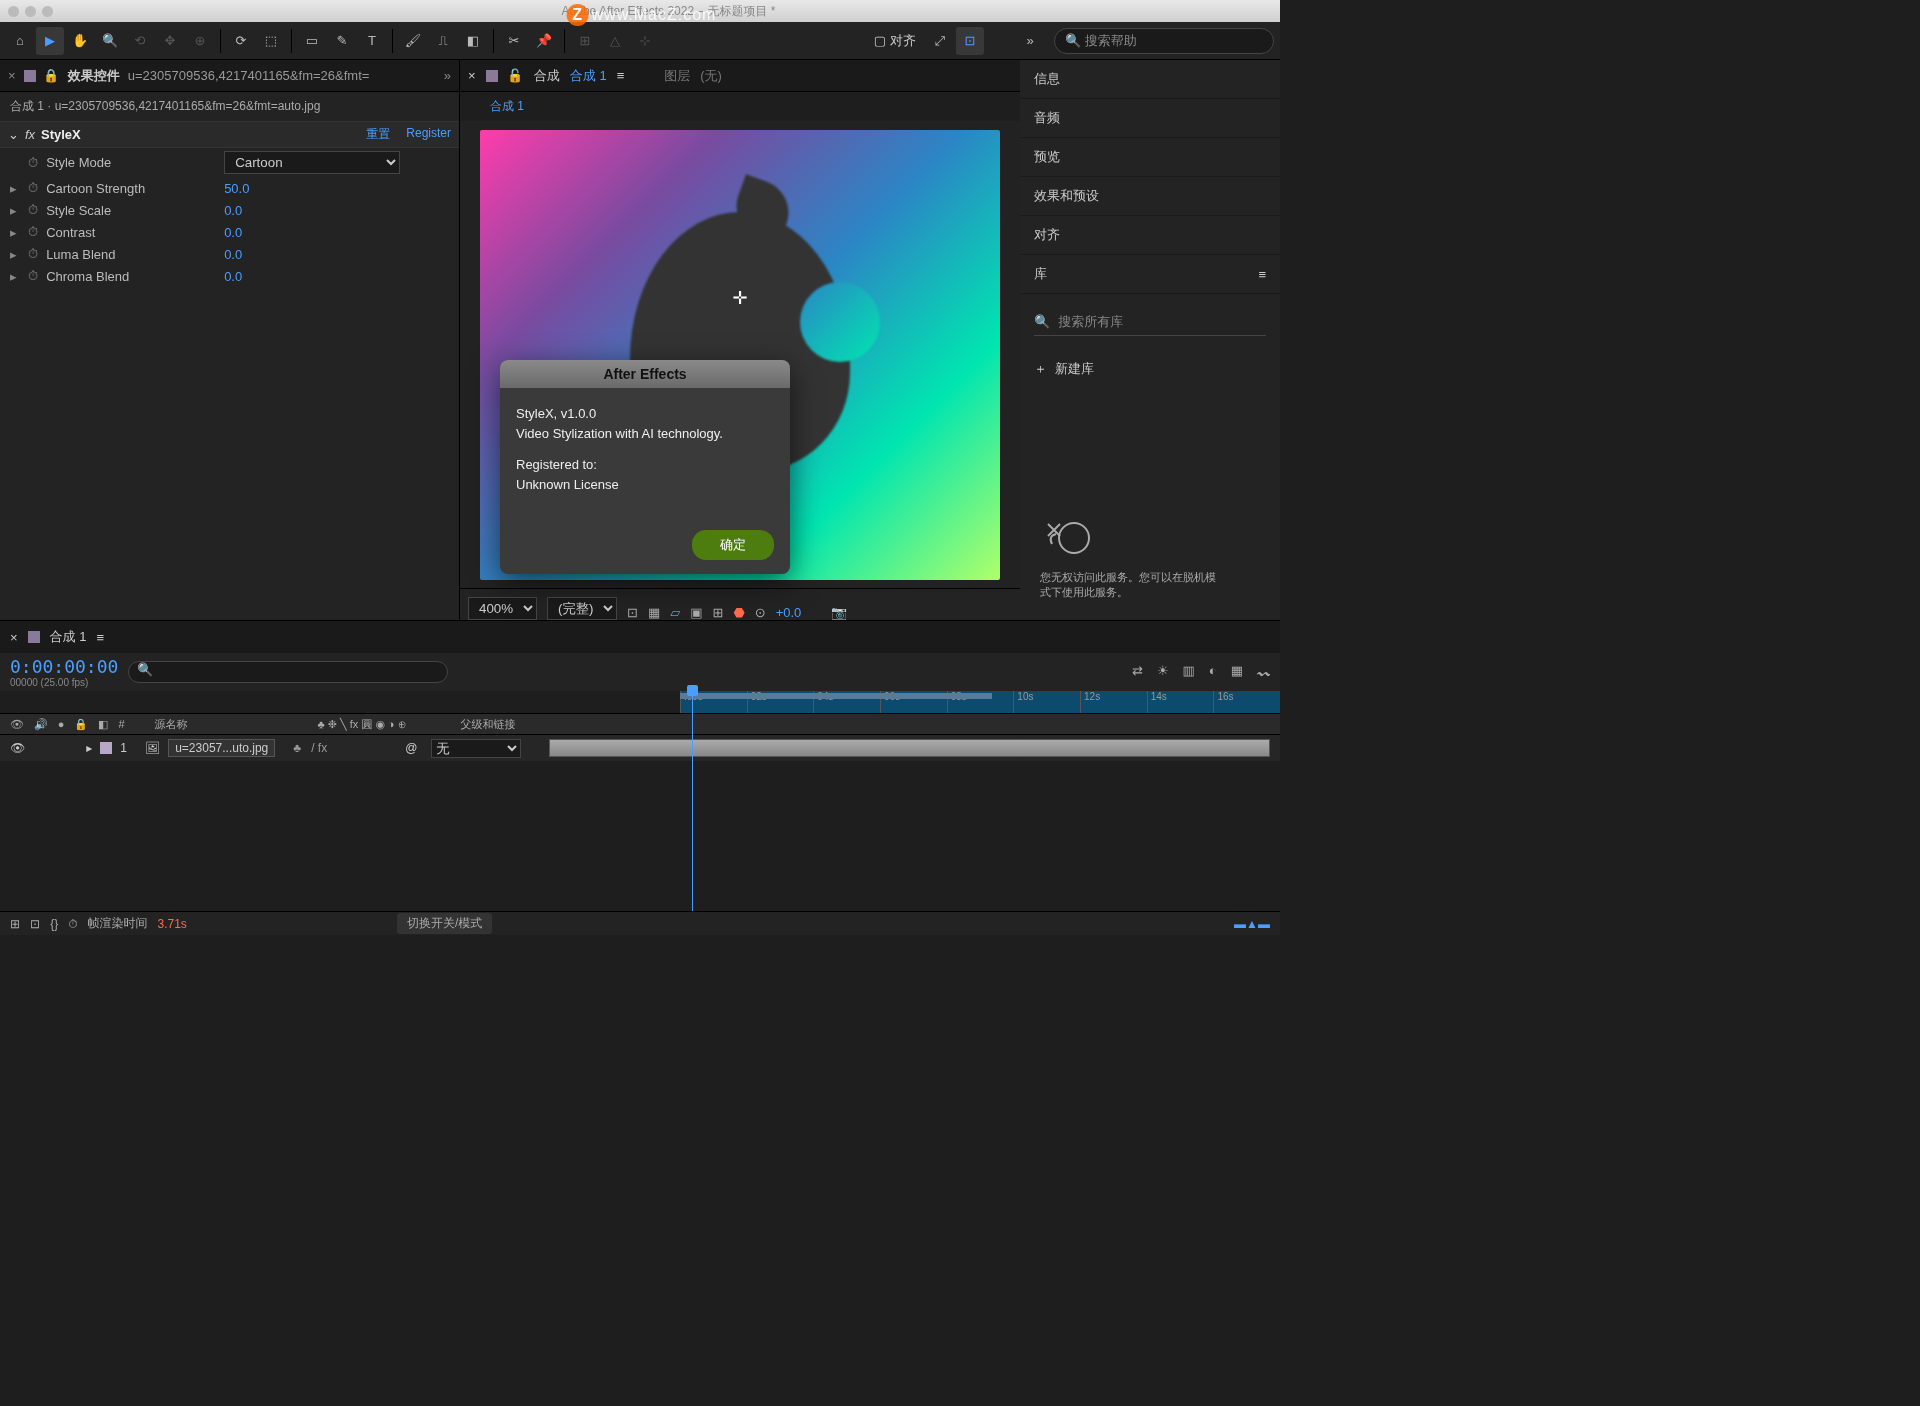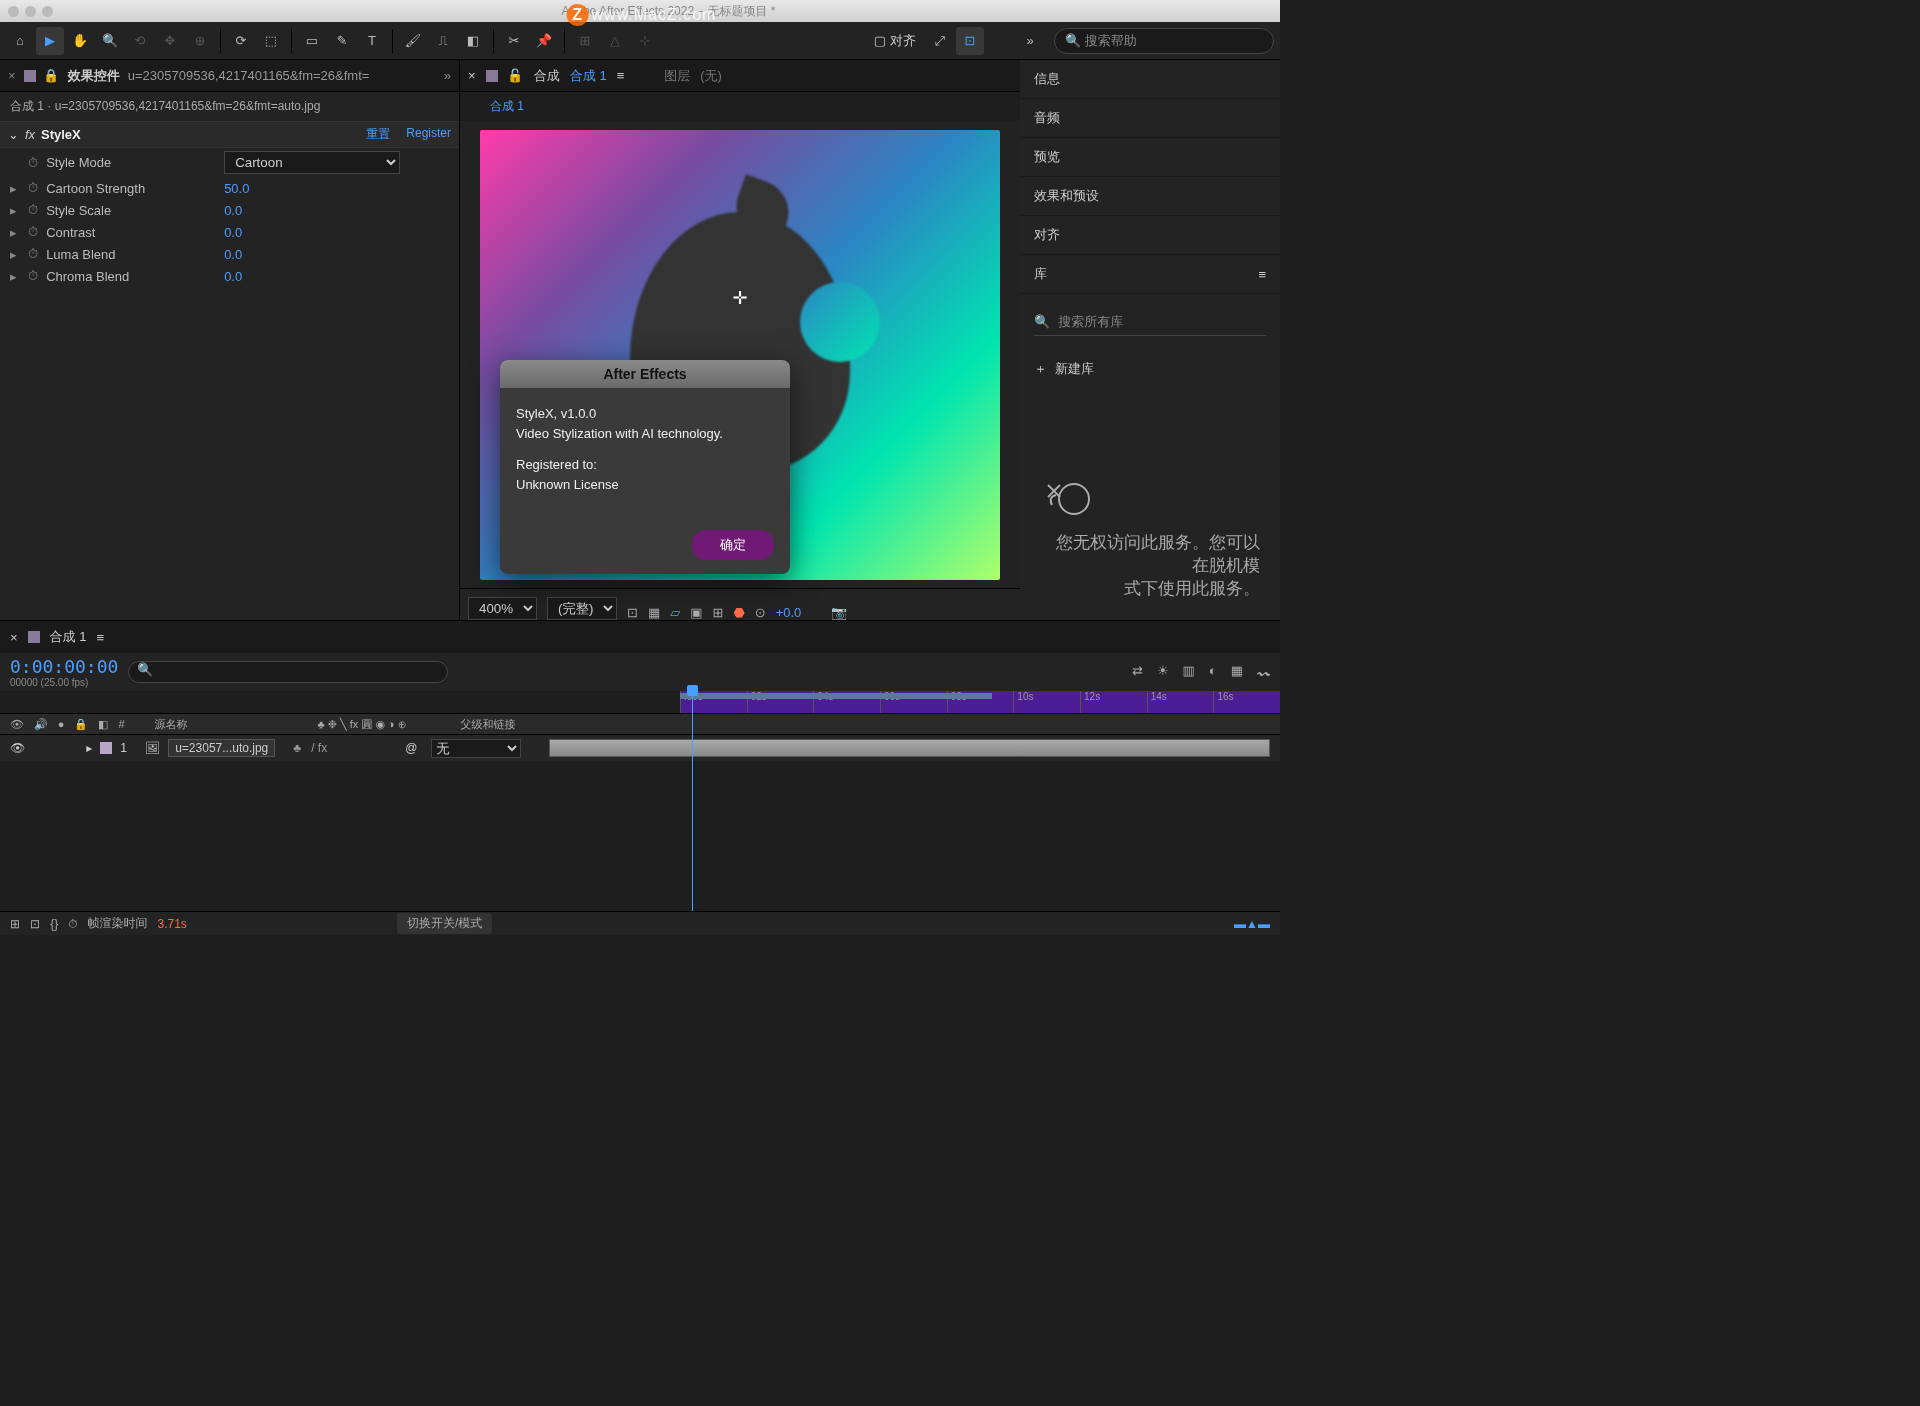--- a/index.html
+++ b/index.html
@@ -50,49 +50,49 @@
 .apple:after{content:"";position:absolute;right:-30px;top:70px;width:80px;height:80px;background:linear-gradient(135deg,#2b86c5,#00e5b0);border-radius:50%}
 .anchor{position:absolute;top:35%;left:50%;transform:translateX(-50%);color:#fff;font-size:18px}
 .viewer-footer{height:32px;background:#232323;display:flex;align-items:flex-end;padding:0 8px;gap:10px;border-top:1px solid #000}
 .vf-sel{background:#1a1a1a;border:1px solid #444;color:#ccc;padding:2px 6px}
 .vf-icons{display:flex;gap:10px;color:#aaa;align-items:center}
 .vf-icons .blue{color:#4a9eff}
 .right-panel{width:260px;background:#232323;display:flex;flex-direction:column}
 .r-item{padding:10px 14px;border-bottom:1px solid #1a1a1a;color:#ccc;display:flex;align-items:center;justify-content:space-between}
 .lib-search{margin:14px;height:28px;display:flex;align-items:center;gap:8px;color:#888;border-bottom:1px solid #444}
 .new-lib{padding:10px 14px;color:#ccc;display:flex;align-items:center;gap:8px}
-.r-msg{margin-top:auto;padding:20px;text-align:right;color:#aaa;font-size:17px}
+.r-msg{margin-top:auto;padding:20px;text-align:left;color:#aaa;font-size:11px}
 .r-msg svg{margin-bottom:14px}
 .timeline{background:#1e1e1e;border-top:1px solid #000}
 .tl-tabs{height:32px;background:#1a1a1a;display:flex;align-items:center;padding:0 10px;gap:10px}
 .tl-head{display:flex;align-items:center;height:38px;padding:0 10px;gap:10px;background:#232323}
 .timecode{color:#4a9eff;font-size:18px;font-family:monospace}
 .timecode-sub{color:#888;font-size:10px}
 .tl-search{background:#1a1a1a;border:1px solid #444;border-radius:12px;width:320px;height:22px;padding:0 8px;color:#888}
 .tl-icons{display:flex;gap:14px;color:#aaa;margin-left:auto}
-.ruler{height:22px;background:#4c1d95;display:flex;position:relative;margin-left:680px}
+.ruler{height:22px;background:#0c4a6e;display:flex;position:relative;margin-left:680px}
 .ruler .tick{flex:1;font-size:10px;color:#999;border-left:1px solid #555;padding-left:3px}
 .ruler .work{position:absolute;left:0;top:2px;height:6px;width:52%;background:#5a7a9a}
 .tl-cols{height:22px;background:#2a2a2a;display:flex;align-items:center;padding:0 10px;gap:10px;font-size:11px;color:#aaa;border-top:1px solid #000;border-bottom:1px solid #000}
 .layer-row{height:26px;display:flex;align-items:center;padding:0 10px;gap:8px;font-size:12px;background:#262626}
 .layer-row .name{background:#333;border:1px solid #555;padding:1px 6px;color:#ccc}
 .layer-row .track{flex:1;height:18px;background:linear-gradient(#aaa,#888);margin-left:20px;border:1px solid #555}
 .tl-spacer{height:150px;background:#1e1e1e}
 .tl-footer{height:24px;background:#232323;display:flex;align-items:center;padding:0 10px;gap:10px;font-size:12px;color:#aaa;border-top:1px solid #000}
 .tl-footer .red{color:#ff6b4a}
 .tl-footer .btn{background:#333;padding:2px 10px;border-radius:3px;margin-left:200px}
 .playhead{position:absolute;top:0;bottom:0;width:1px;background:#4a9eff;left:692px}
 .playhead:before{content:"";position:absolute;top:-6px;left:-5px;width:11px;height:11px;background:#4a9eff;border-radius:2px}
 .tl-area{position:relative}
 
 .dialog{position:absolute;top:360px;left:500px;width:290px;background:#3a3a3a;border-radius:8px;box-shadow:0 8px 30px rgba(0,0,0,.6);z-index:40;overflow:hidden}
 .dialog-title{background:linear-gradient(#8a8a8a,#6a6a6a);color:#111;text-align:center;padding:6px;font-weight:bold;font-size:14px}
 .dialog-body{padding:16px;color:#eee;font-size:13px;line-height:1.5}
 .dialog-body p{margin-bottom:12px}
-.dialog-btn{display:block;margin:8px 16px 14px auto;background:#701a75;color:#fff;border:none;padding:6px 28px;border-radius:14px;font-size:13px}
+.dialog-btn{display:block;margin:8px 16px 14px auto;background:#4d7c0f;color:#fff;border:none;padding:6px 28px;border-radius:14px;font-size:13px}
 .lock{color:#999}
 svg{display:block}
 </style>
 </head>
 <body>
 
 <div class="titlebar">
   <div class="traffic">
       <span></span>
       <span></span>

